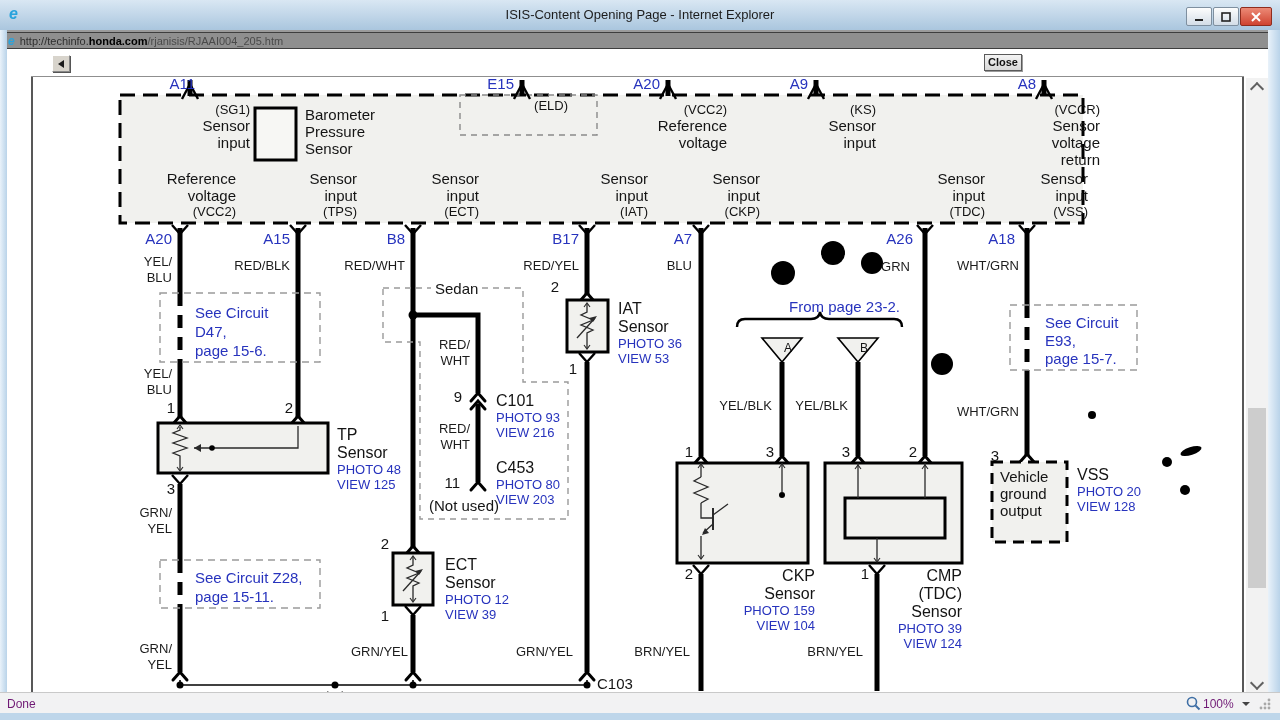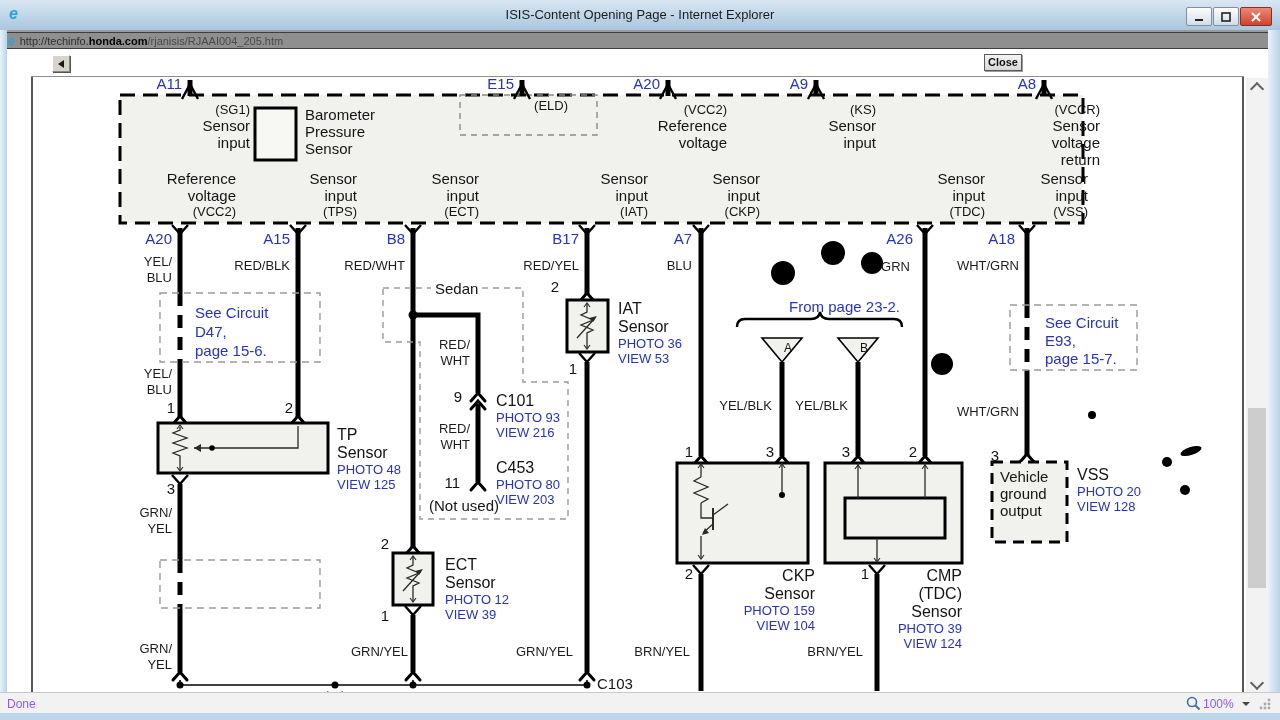--- a/index.html
+++ b/index.html
@@ -32,21 +32,21 @@
   .framev{position:absolute;top:77px;width:2px;height:615px;background:#585858}
   
   #scrollbar{position:absolute;left:1246px;top:78px;width:22px;height:614px;background:#f2f2f2}
   .sb-chev{width:8px;height:8px;border-top:2px solid #606060;border-right:2px solid #606060;margin:6px auto 0}
   #sb-up .sb-chev{transform:rotate(-45deg)}
   #sb-down .sb-chev{transform:rotate(135deg);margin-top:2px}
   #sb-thumb{position:absolute;left:2px;top:330px;width:18px;height:180px;background:#cdcdcd}
   .edge{position:absolute;background:linear-gradient(90deg,#e9f2fa,#b9d3e9)}
   
   #statusbar{position:absolute;left:0;top:692px;width:1280px;height:21px;background:#f2f2f3;
-    border-top:1px solid #c9c9c9;font-size:12px;color:#8b5cf6}
+    border-top:1px solid #c9c9c9;font-size:12px;color:#701a75}
   #bottom-strip{position:absolute;left:0;top:713px;width:1280px;height:7px;background:#bed6ea}
   .caret{width:0;height:0;border-left:4px solid transparent;border-right:4px solid transparent;
     border-top:4px solid #444}
   
   #diagram{position:absolute;left:41px;top:78px;width:1202px;height:613px}
   #diagram svg{position:absolute;left:0;top:0}
   .lbl{position:absolute;font-size:15px;line-height:17px;color:#141414;white-space:nowrap}
   .big{font-size:16px;line-height:18px}
   .sm{font-size:13px;line-height:15px}
   .c{text-align:right}.r{text-align:right}
@@ -258,21 +258,21 @@
     <circle cx="792" cy="175" r="12"></circle>
     <circle cx="831" cy="185" r="11"></circle>
     <circle cx="901" cy="286" r="11"></circle>
     <circle cx="1051" cy="337" r="4"></circle>
     <circle cx="1126" cy="384" r="5"></circle>
     <circle cx="1144" cy="412" r="5"></circle>
     <ellipse cx="1150" cy="373" rx="11" ry="4" transform="rotate(-18 1150 373)"></ellipse>
   </g>
 </svg>
 
-<div class="pin r" style="left:101px;top:-2px;width:40px">A11</div>
+<div class="pin r" style="left:114px;top:-2px;width:40px">A11</div>
 <div class="pin r" style="left:433px;top:-2px;width:40px">E15</div>
 <div class="pin r" style="left:579px;top:-2px;width:40px">A20</div>
 <div class="pin r" style="left:727px;top:-2px;width:40px">A9</div>
 <div class="pin r" style="left:955px;top:-2px;width:40px">A8</div>
 
 <div class="lbl c" style="left:89px;top:24px;width:120px">
   <div class="sm">(SG1)</div>
       <div>Sensor</div>
       <div>input</div>
 </div>
@@ -377,20 +377,24 @@
 <div class="wl r" style="left:727px;top:320px;width:80px">YEL/BLK</div>
 <div class="wl r" style="left:287px;top:566px;width:80px">GRN/YEL</div>
 <div class="wl r" style="left:452px;top:566px;width:80px">GRN/YEL</div>
 <div class="wl r" style="left:569px;top:566px;width:80px">BRN/YEL</div>
 <div class="wl r" style="left:742px;top:566px;width:80px">BRN/YEL</div>
 
 <div class="lbl blue" style="left:154px;top:225px;line-height:19px">
   <div>See Circuit</div>
       <div>D47,</div>
       <div>page 15-6.</div>
+</div>
+<div class="lbl blue" style="left:154px;top:490px;line-height:19px">
+  <div>See Circuit Z28,</div>
+      <div>page 15-11.</div>
 </div>
 <div class="lbl blue" style="left:1004px;top:236px;line-height:18px">
   <div>See Circuit</div>
       <div>E93,</div>
       <div>page 15-7.</div>
 </div>
 <div class="lbl c blue" style="left:699px;top:220px;width:160px">From page 23-2.</div>
 <div class="lbl onbg" style="left:390px;top:202px">Sedan</div>
 <div class="lbl" style="left:388px;top:419px">(Not used)</div>
 <div class="lbl" style="left:556px;top:597px">C103</div>

